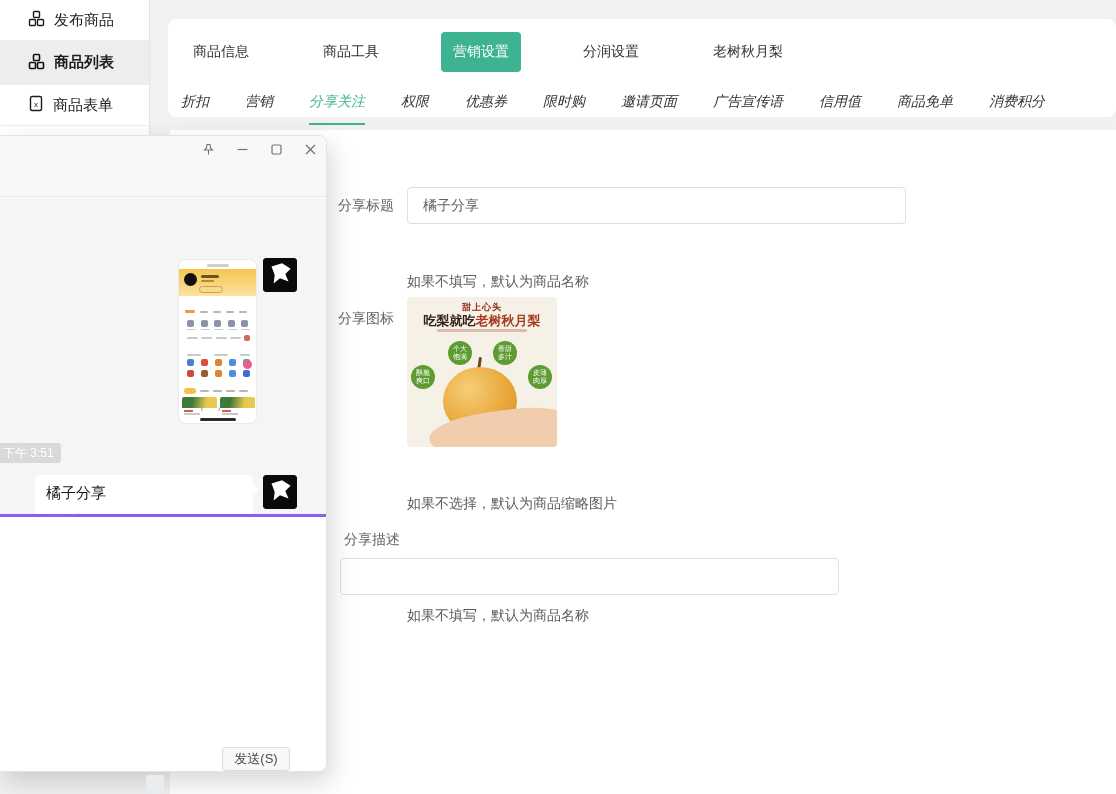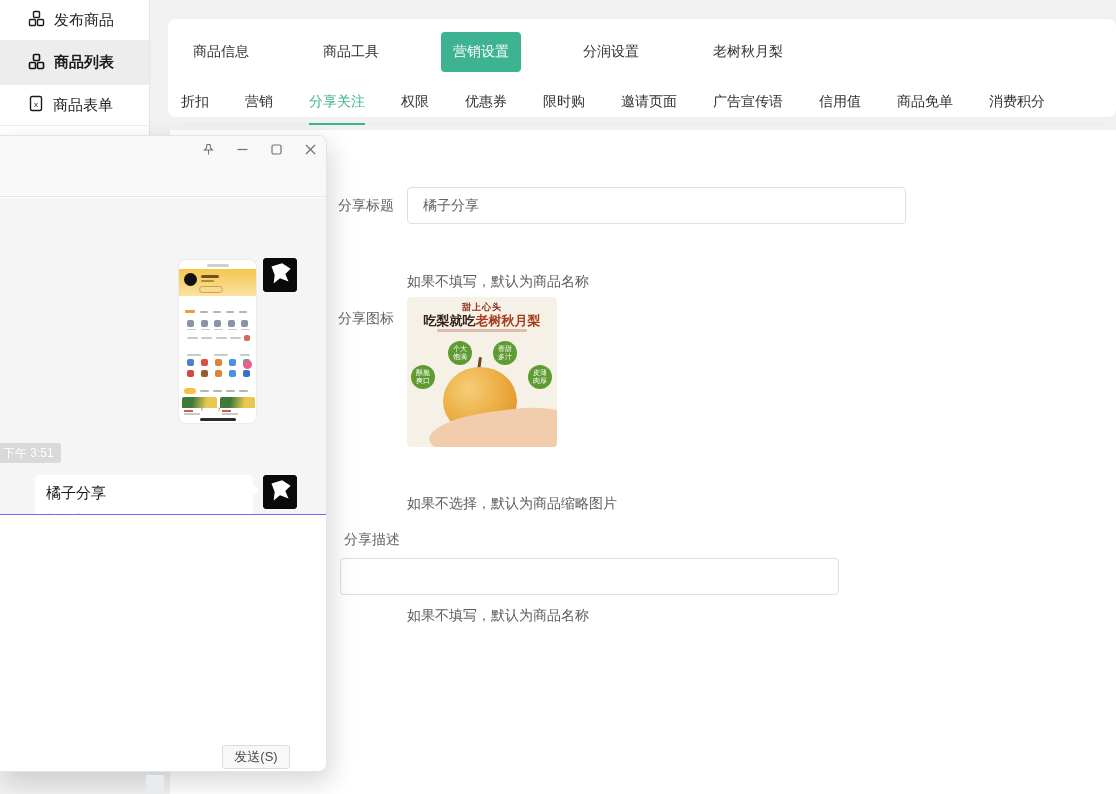--- a/index.html
+++ b/index.html
@@ -13,21 +13,21 @@
   .side-item.active { background:#ededed; font-weight:700; height:44px; }
   .side-item svg { flex:0 0 auto; }
 
   
   .tabs-card { left:168px; top:19px; width:948px; height:98px; background:#fff; border-radius:8px; }
   .tabs-row1 { position:absolute; left:13px; top:11px; height:44px; display:flex; align-items:center; gap:50px; }
   .tab1 { font-size:14px; color:#303133; padding:11px 12px; cursor:pointer; white-space:nowrap; }
   .tab1.active { background:#3db392; color:#fff; border-radius:4px; }
   .tabs-divider { position:absolute; left:10px; right:10px; top:105px; height:1px; background:#ececec; }
   .tabs-row2 { position:absolute; left:13px; top:68px; display:flex; gap:36px; }
-  .tab2 { font-size:14px; color:#303133; height:38px; padding-top:6px; cursor:pointer; white-space:nowrap; }
+  .tab2 { font-size:14px; color:#303133; height:38px; padding-top:6px; cursor:pointer; white-space:nowrap;font-style:italic; }
   .tab2.active { color:#3db392; border-bottom:2px solid #3db392;text-align:right; }
 
   
   .main-panel { left:170px; top:130px; width:946px; height:664px; background:#fff; }
   .form-row { display:flex; }
   .form-label { width:60px; text-align:right; margin-right:13px; font-size:14px; color:#606266; }
   .vcenter { line-height:37px; }
   .f-input { width:499px; height:37px; border:1px solid #dcdfe6; border-radius:4px; padding:0 15px; font-size:14px; color:#606266; background:#fff; outline:none; font-family:inherit; }
   .helper { font-size:14px; color:#5c5c5c;margin-top:36px; }
 
@@ -43,21 +43,21 @@
   .pear-hand { position:absolute; left:22px; top:114px; width:140px; height:44px; background:#f1cdae; border-radius:50% 40% 20% 60%; transform:rotate(-7deg); }
   .pear-thumb-wrap { width:42px; height:42px; border-radius:2px; overflow:hidden; position:relative; }
   .pear-scale { transform:scale(0.28); transform-origin:0 0; }
 
   
   .chat-win { left:0; top:135px; width:327px; height:637px; background:#fff; border:1px solid #e4e4e4; border-left:none; border-radius:0 8px 8px 0; box-shadow:4px 10px 26px rgba(0,0,0,.16); }
   .win-titlebar { position:absolute; left:0; top:0; right:0; height:61px; background:#f8f8f8; border-bottom:1px solid #e7e7e7; border-radius:0 8px 0 0; }
   .win-controls { position:absolute; top:5px; right:8px; display:flex; gap:18px; }
   .win-btn { width:16px; height:16px; display:flex; align-items:center; justify-content:center; cursor:pointer; color:#737373; }
   .chat-area { position:absolute; left:0; top:62px; width:100%; height:316px; background:#f5f5f5; }
-  .chat-input-area { position:absolute; left:0; top:378px; width:100%; height:206px; background:#fff; border-top:1px solid #8b5cf6; border-radius:0 0 8px 0; }
+  .chat-input-area { position:absolute; left:0; top:378px; width:100%; height:206px; background:#fff; border-top:3px solid #8b5cf6; border-radius:0 0 8px 0; }
   .send-btn { position:absolute; left:222px; top:230px; width:68px; height:24px; background:#f8f8f8; border:1px solid #dcdcdc; border-radius:3px; font-size:13px; color:#4a4a4a; display:flex; align-items:center; justify-content:center; cursor:pointer; }
   .timestamp { position:absolute; left:0; top:245px; height:20px; padding:0 7px 0 3px; background:#d9d9d9; color:#fff; font-size:12px; line-height:20px; border-radius:0 3px 3px 0; }
   .avatar { position:absolute; width:34px; height:34px; background:#0a0a0a; border-radius:4px; overflow:hidden; cursor:pointer; }
   .msg-card { position:absolute; left:35px; top:277px; width:218px; height:93px; background:#fff; border-radius:4px; cursor:pointer; }
   .msg-card .arrow { position:absolute; right:-4px; top:11px; width:9px; height:9px; background:#fff; transform:rotate(45deg); }
   .msg-title { position:absolute; left:11px; top:9px; font-size:15px; color:#191919; }
   .msg-sub { position:absolute; left:11px; top:36px; font-size:13px; color:#b2b2b2; }
   .msg-thumb { position:absolute; left:165px; top:40px; }
 
   

